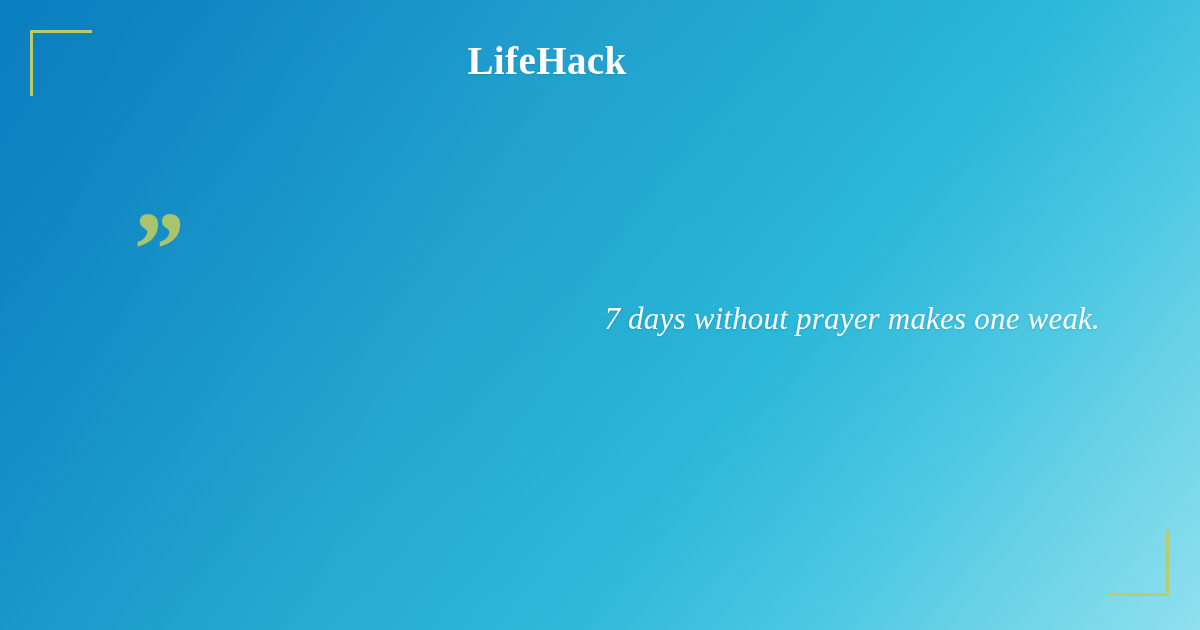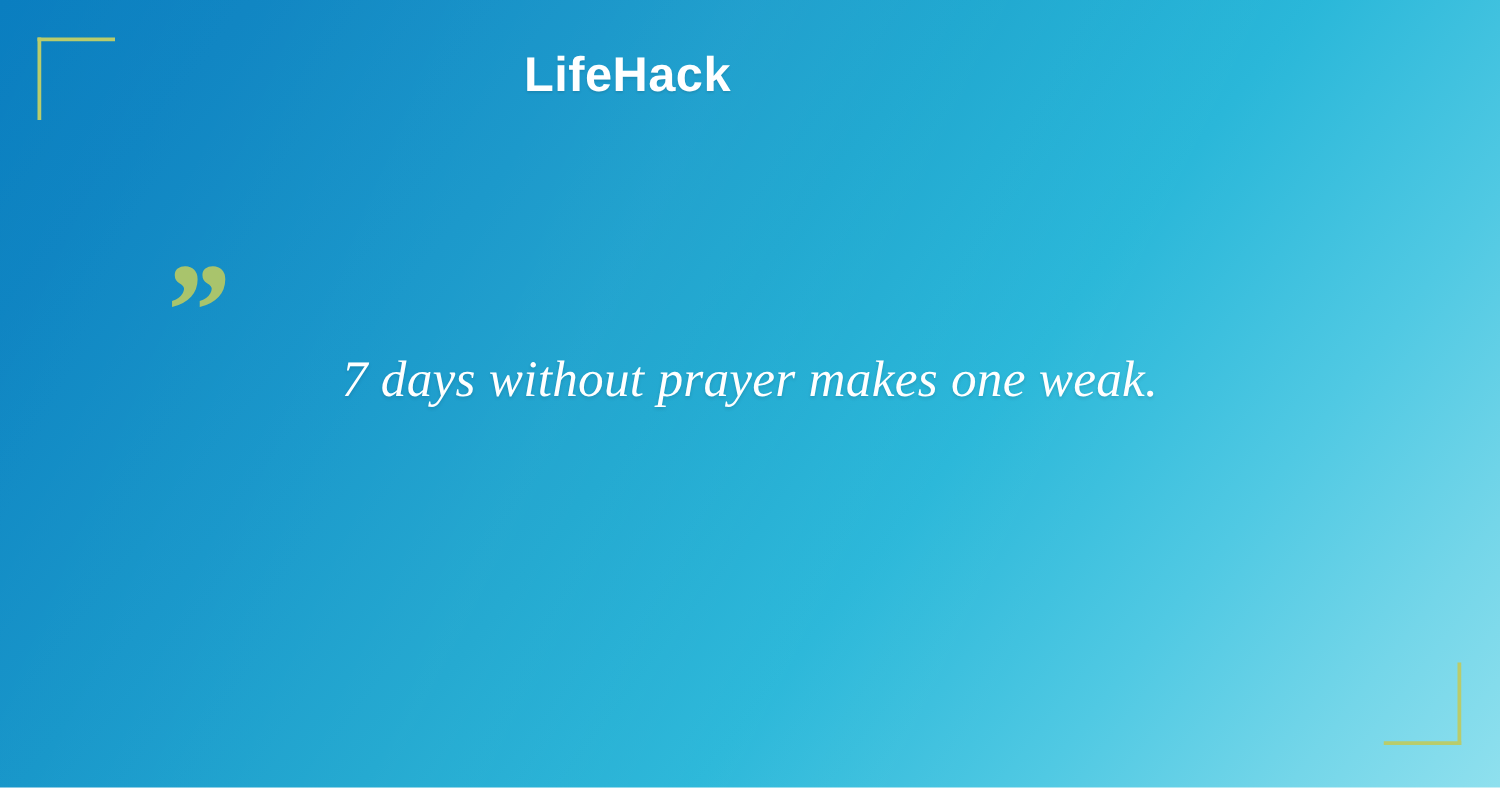--- a/index.html
+++ b/index.html
@@ -85,52 +85,53 @@
   }
 
   
   .brand {
     position: absolute;
     top: 38px;
     left: 0;
     width: 1004px;
     text-align: center;
     color: #ffffff;
-    font-family: Liberation Sans, sans-serif;
+    font-family: Liberation Serif, serif;
     font-size: 39px;
     font-weight: 700;
     letter-spacing: 0.4px;
     line-height: 46px;
     text-shadow: 0 1px 2px rgba(0,0,0,0.10);
+    padding-left: 45px;
   }
 
   
   .quote-mark {
     position: absolute;
     left: 128px;
     top: 196px;
     color: #a9c46c;
     font-family: "Liberation Serif", "DejaVu Serif", serif;
     font-size: 108px;
     font-style: italic;
     font-weight: 700;
     line-height: 108px;
     user-select: none;
   }
 
   
   .quote-text {
     position: absolute;
     left: 100px;
-    top: 276px;
+    top: 292px;
     width: 1000px;
-    text-align: center;
+    text-align: right;
     color: #ffffff;
     font-family: "Liberation Serif", "DejaVu Serif", serif;
-    font-size: 41px;
+    font-size: 31px;
     font-style: italic;
     font-weight: 400;
     line-height: 54px;
     letter-spacing: 0.2px;
     text-shadow: 0 1px 3px rgba(0,0,0,0.12);
   }
 </style>
 </head>
 <body>
 

